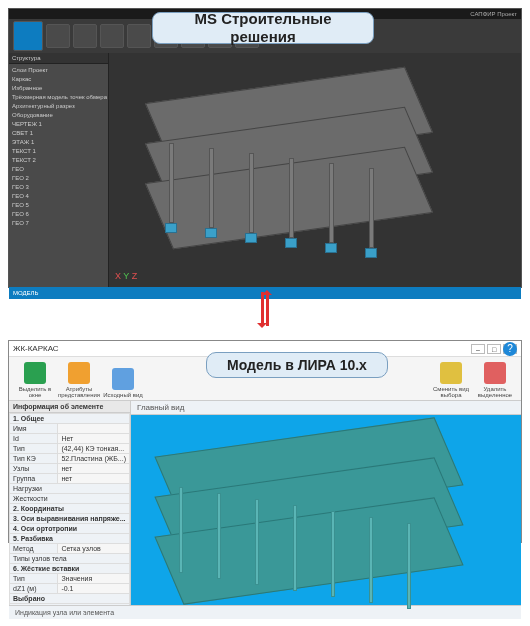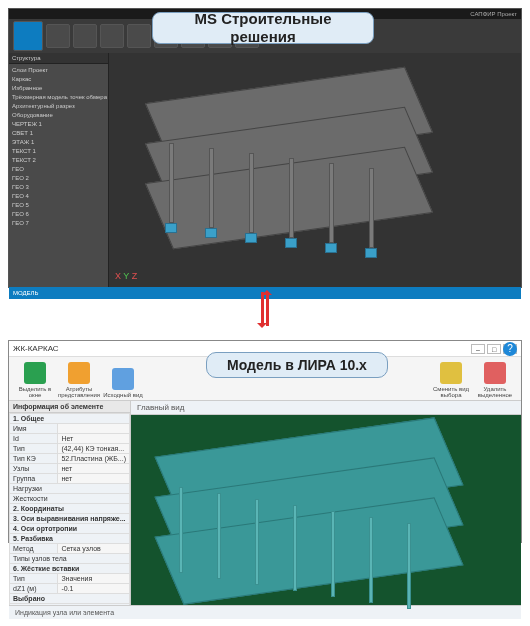--- a/index.html
+++ b/index.html
@@ -43,21 +43,21 @@
   .lrib.src .ic{background:#60a0e0}
   .lrib.view .ic{background:#e0c040}
   .lrib.del .ic{background:#e06060}
   .lira-body{display:flex;height:204px}
   .lira-props{width:122px;background:#f6f6f6;border-right:1px solid #ccc;font-size:7px;color:#333;overflow:hidden}
   .lira-props .ttl{background:#e8e8e8;padding:2px 4px;font-weight:600;border-bottom:1px solid #ccc}
   .prop-table{width:100%;border-collapse:collapse}
   .prop-table td{border:1px solid #ddd;padding:1px 3px;white-space:nowrap;overflow:hidden}
   .prop-table td:first-child{background:#eef2f6;width:60%}
   .grp{background:#d8e6f2;font-weight:600}
-  .lira-canvas{flex:1;background:#14532d;position:relative}
+  .lira-canvas{flex:1;background:#0ea5e9;position:relative}
   .lira-hdr{height:14px;background:#eef2f6;border-bottom:1px solid #ccc;font-size:8px;padding:0 6px;line-height:14px;color:#555}
   .lira-building{position:absolute;left:18px;top:26px;width:350px;height:160px}
   .lslab{position:absolute;background:#3a9898;border:1px solid #2a7878;transform:skewY(-8deg) skewX(22deg)}
   .lcol{position:absolute;width:4px;background:#5ab5b5;border:1px solid #3a9090}
   .lira-status{height:14px;background:#eef2f6;border-top:1px solid #ccc;font-size:7px;padding:0 6px;line-height:14px;color:#555}
   .lira-label{position:absolute;left:206px;top:352px;width:182px;height:26px;background:#e0ecf6;border:1px solid #7a9fc0;border-radius:10px;display:flex;align-items:center;justify-content:center;font-weight:600;font-size:14px;color:#222;z-index:5}
   .lira-help{position:absolute;right:4px;top:1px;width:14px;height:14px;border-radius:50%;background:#1e88d8;color:#fff;font-size:10px;text-align:center;line-height:14px}
 </style>
 </head>
 <body>

